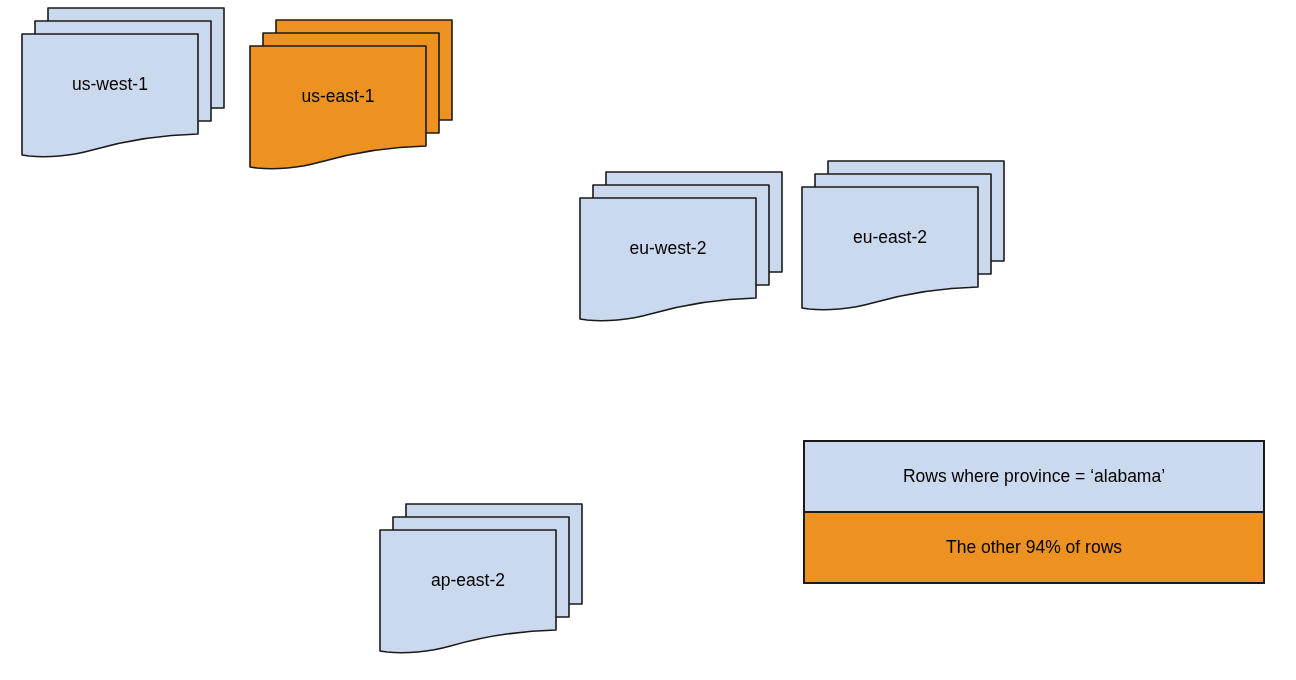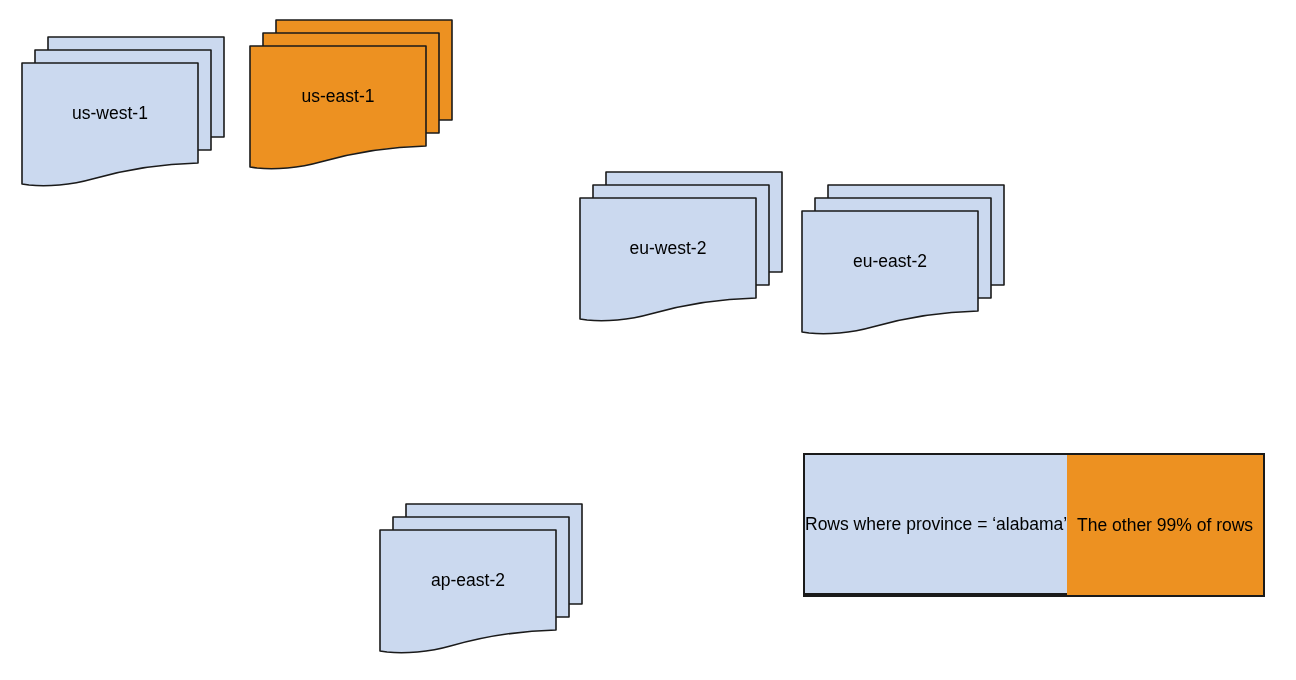--- a/index.html
+++ b/index.html
@@ -36,21 +36,21 @@
     text-anchor: middle;
     dominant-baseline: middle;
   }
 
   
   #legend {
     position: absolute;
     box-sizing: border-box;
     border: 2px solid #1a1a1a;
     display: flex;
-    margin-top: 13px;
+    flex-direction: column;
   }
   .legend-row {
     box-sizing: border-box;
     display: flex;
     align-items: center;
     justify-content: center;
     font-family: "Liberation Sans", sans-serif;
     font-size: 17.5px;
     color: #000000;
     white-space: nowrap;
@@ -64,21 +64,21 @@
 
 <div id="canvas">
     <div class="doc-stack" style="left: 378px; top: 502px;">
       <svg width="206" height="152" viewBox="-2 -2 206 152">
         <path d="M26,0 L202,0 L202,100 L26,100 Z" fill="#cbd9ef" stroke="#1a1a1a" stroke-width="1.6" stroke-linejoin="round"></path>
         <path d="M13,13 L189,13 L189,113 L13,113 Z" fill="#cbd9ef" stroke="#1a1a1a" stroke-width="1.6" stroke-linejoin="round"></path>
         <path d="M0,26 L176,26 L176,126 C126.72,127 91.52000000000001,136 70.4,142 C49.28,148 24.64,150 7.04,148 L0,147 Z" fill="#cbd9ef" stroke="#1a1a1a" stroke-width="1.6" stroke-linejoin="round"></path>
         <text class="doc-label" x="88" y="77">ap-east-2</text>
       </svg>
     </div>
-    <div class="doc-stack" style="left: 800px; top: 183px;">
+    <div class="doc-stack" style="left: 800px; top: 159px;">
       <svg width="206" height="152" viewBox="-2 -2 206 152">
         <path d="M26,0 L202,0 L202,100 L26,100 Z" fill="#cbd9ef" stroke="#1a1a1a" stroke-width="1.6" stroke-linejoin="round"></path>
         <path d="M13,13 L189,13 L189,113 L13,113 Z" fill="#cbd9ef" stroke="#1a1a1a" stroke-width="1.6" stroke-linejoin="round"></path>
         <path d="M0,26 L176,26 L176,126 C126.72,127 91.52000000000001,136 70.4,142 C49.28,148 24.64,150 7.04,148 L0,147 Z" fill="#cbd9ef" stroke="#1a1a1a" stroke-width="1.6" stroke-linejoin="round"></path>
         <text class="doc-label" x="88" y="77">eu-east-2</text>
       </svg>
     </div>
     <div class="doc-stack" style="left: 578px; top: 170px;">
       <svg width="206" height="152" viewBox="-2 -2 206 152">
         <path d="M26,0 L202,0 L202,100 L26,100 Z" fill="#cbd9ef" stroke="#1a1a1a" stroke-width="1.6" stroke-linejoin="round"></path>
@@ -88,30 +88,30 @@
       </svg>
     </div>
     <div class="doc-stack" style="left: 248px; top: 18px;">
       <svg width="206" height="152" viewBox="-2 -2 206 152">
         <path d="M26,0 L202,0 L202,100 L26,100 Z" fill="#ed9121" stroke="#1a1a1a" stroke-width="1.6" stroke-linejoin="round"></path>
         <path d="M13,13 L189,13 L189,113 L13,113 Z" fill="#ed9121" stroke="#1a1a1a" stroke-width="1.6" stroke-linejoin="round"></path>
         <path d="M0,26 L176,26 L176,126 C126.72,127 91.52000000000001,136 70.4,142 C49.28,148 24.64,150 7.04,148 L0,147 Z" fill="#ed9121" stroke="#1a1a1a" stroke-width="1.6" stroke-linejoin="round"></path>
         <text class="doc-label" x="88" y="77">us-east-1</text>
       </svg>
     </div>
-    <div class="doc-stack" style="left: 20px; top: 35px;">
+    <div class="doc-stack" style="left: 20px; top: 6px;">
       <svg width="206" height="152" viewBox="-2 -2 206 152">
         <path d="M26,0 L202,0 L202,100 L26,100 Z" fill="#cbd9ef" stroke="#1a1a1a" stroke-width="1.6" stroke-linejoin="round"></path>
         <path d="M13,13 L189,13 L189,113 L13,113 Z" fill="#cbd9ef" stroke="#1a1a1a" stroke-width="1.6" stroke-linejoin="round"></path>
         <path d="M0,26 L176,26 L176,126 C126.72,127 91.52000000000001,136 70.4,142 C49.28,148 24.64,150 7.04,148 L0,147 Z" fill="#cbd9ef" stroke="#1a1a1a" stroke-width="1.6" stroke-linejoin="round"></path>
         <text class="doc-label" x="88" y="77">us-west-1</text>
       </svg>
     </div>
 
   <div id="legend" style="left: 803px; top: 440px; width: 462px; height: 144px; border-color: rgb(26, 26, 26);">
     <div class="legend-row first" style="background: rgb(203, 217, 239); flex: 1 1 0px; border-bottom-color: rgb(26, 26, 26);">
       <span>Rows where province = ‘alabama’</span>
     </div>
     <div class="legend-row second" style="background: rgb(237, 145, 33); flex: 1 1 0px;">
-      <span>The other 99% of rows</span>
+      <span>The other 94% of rows</span>
     </div>
   </div>
 </div>
 
 </body></html>

